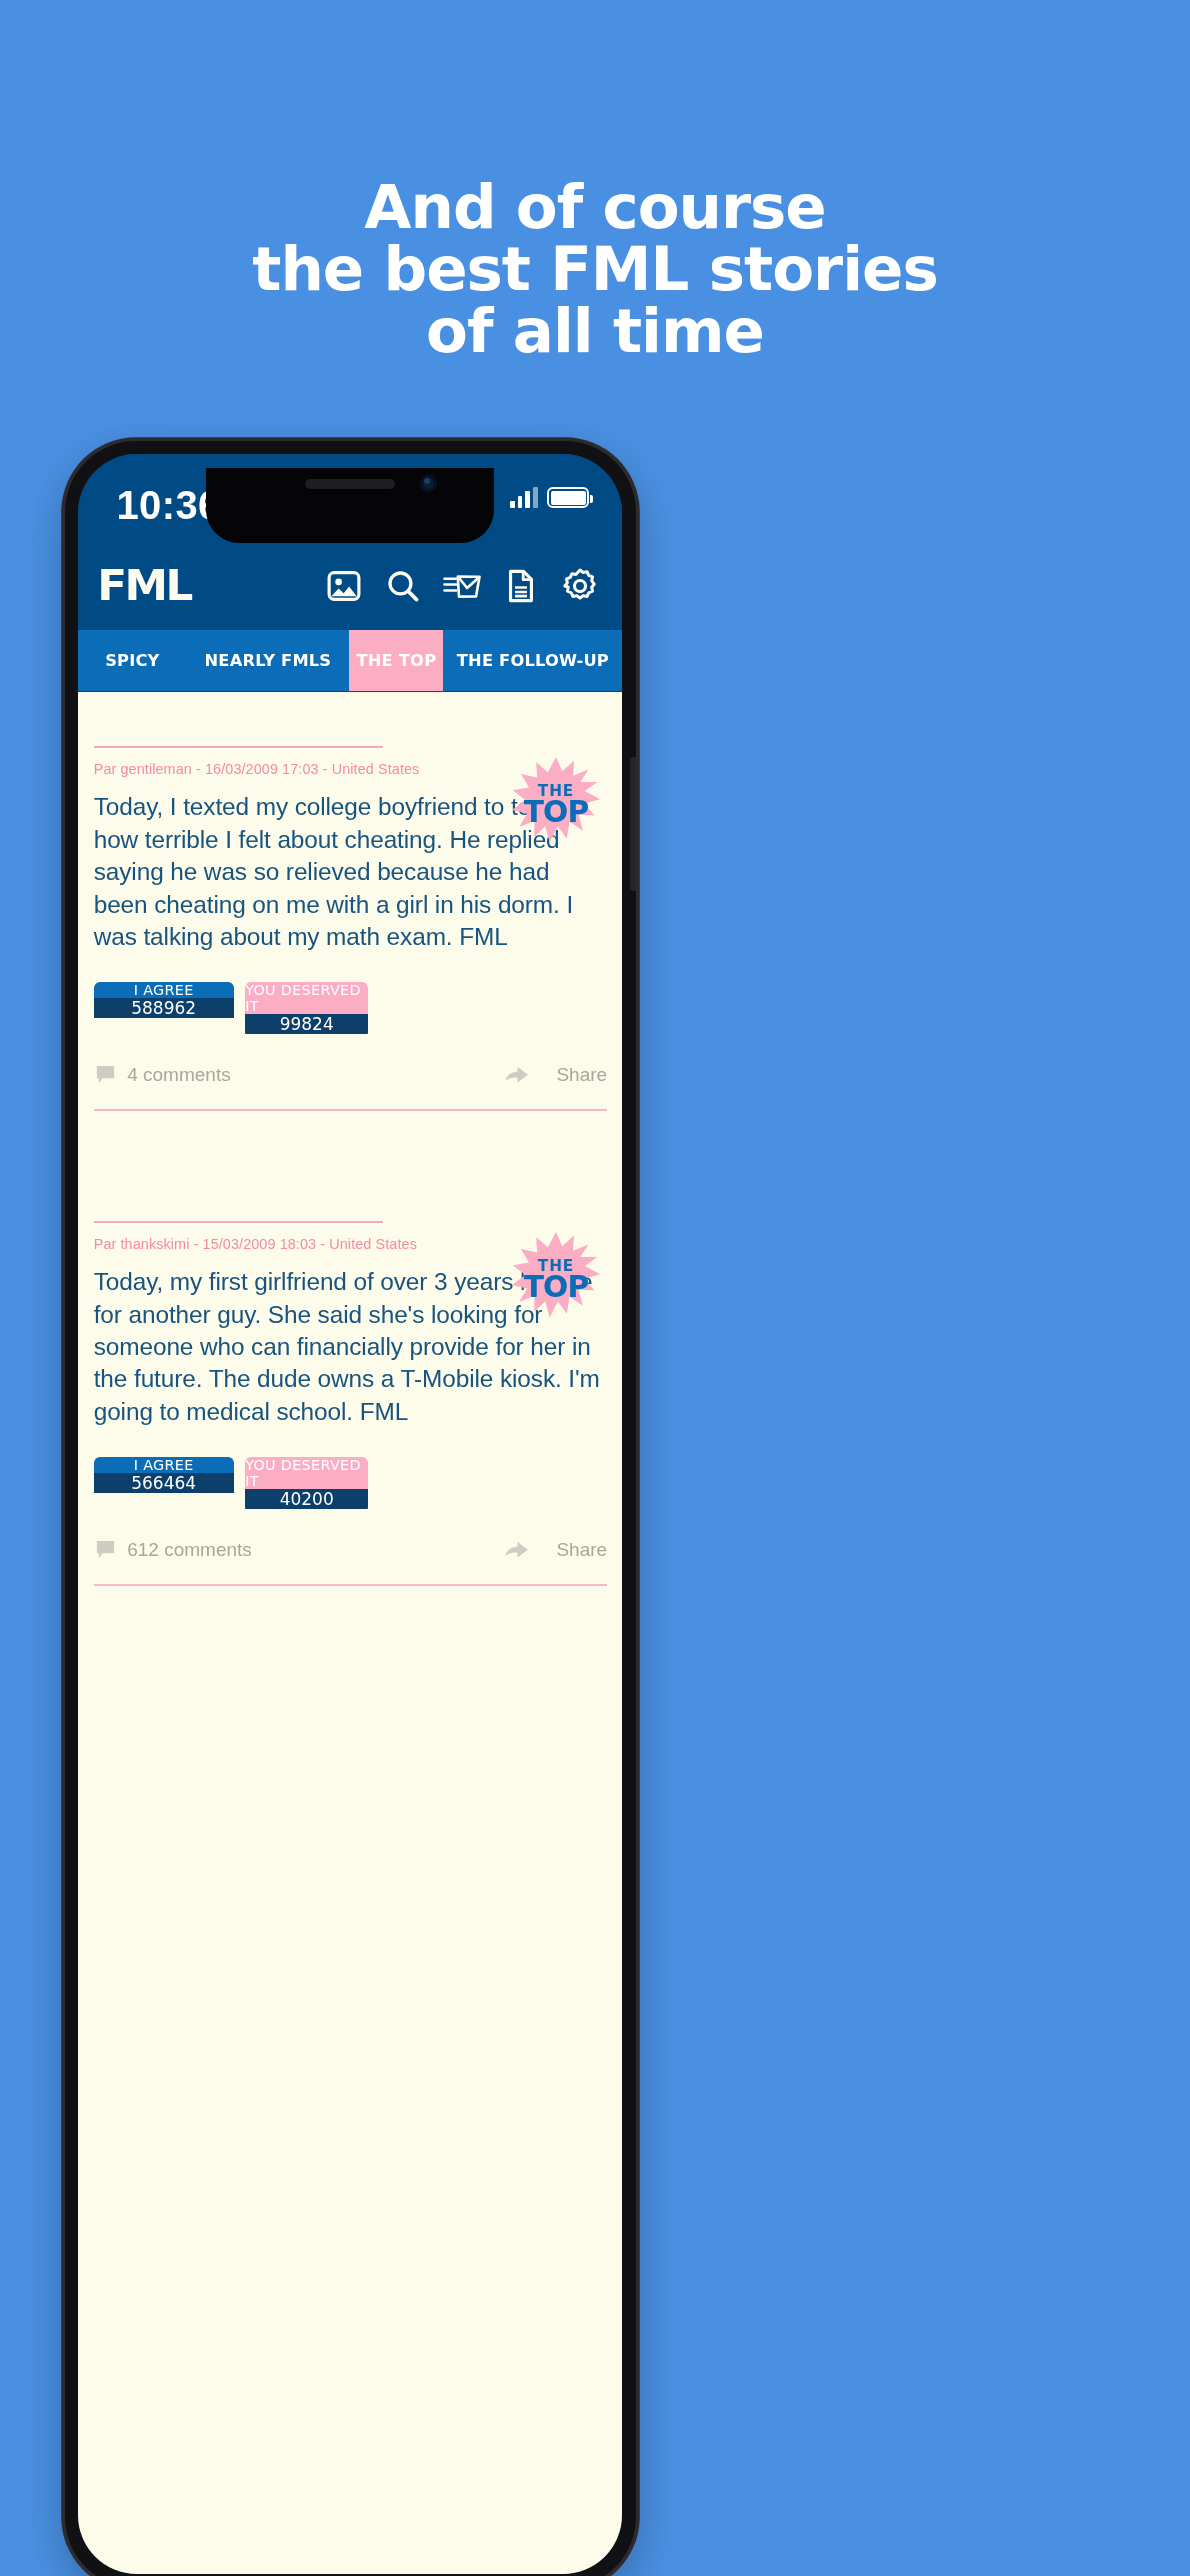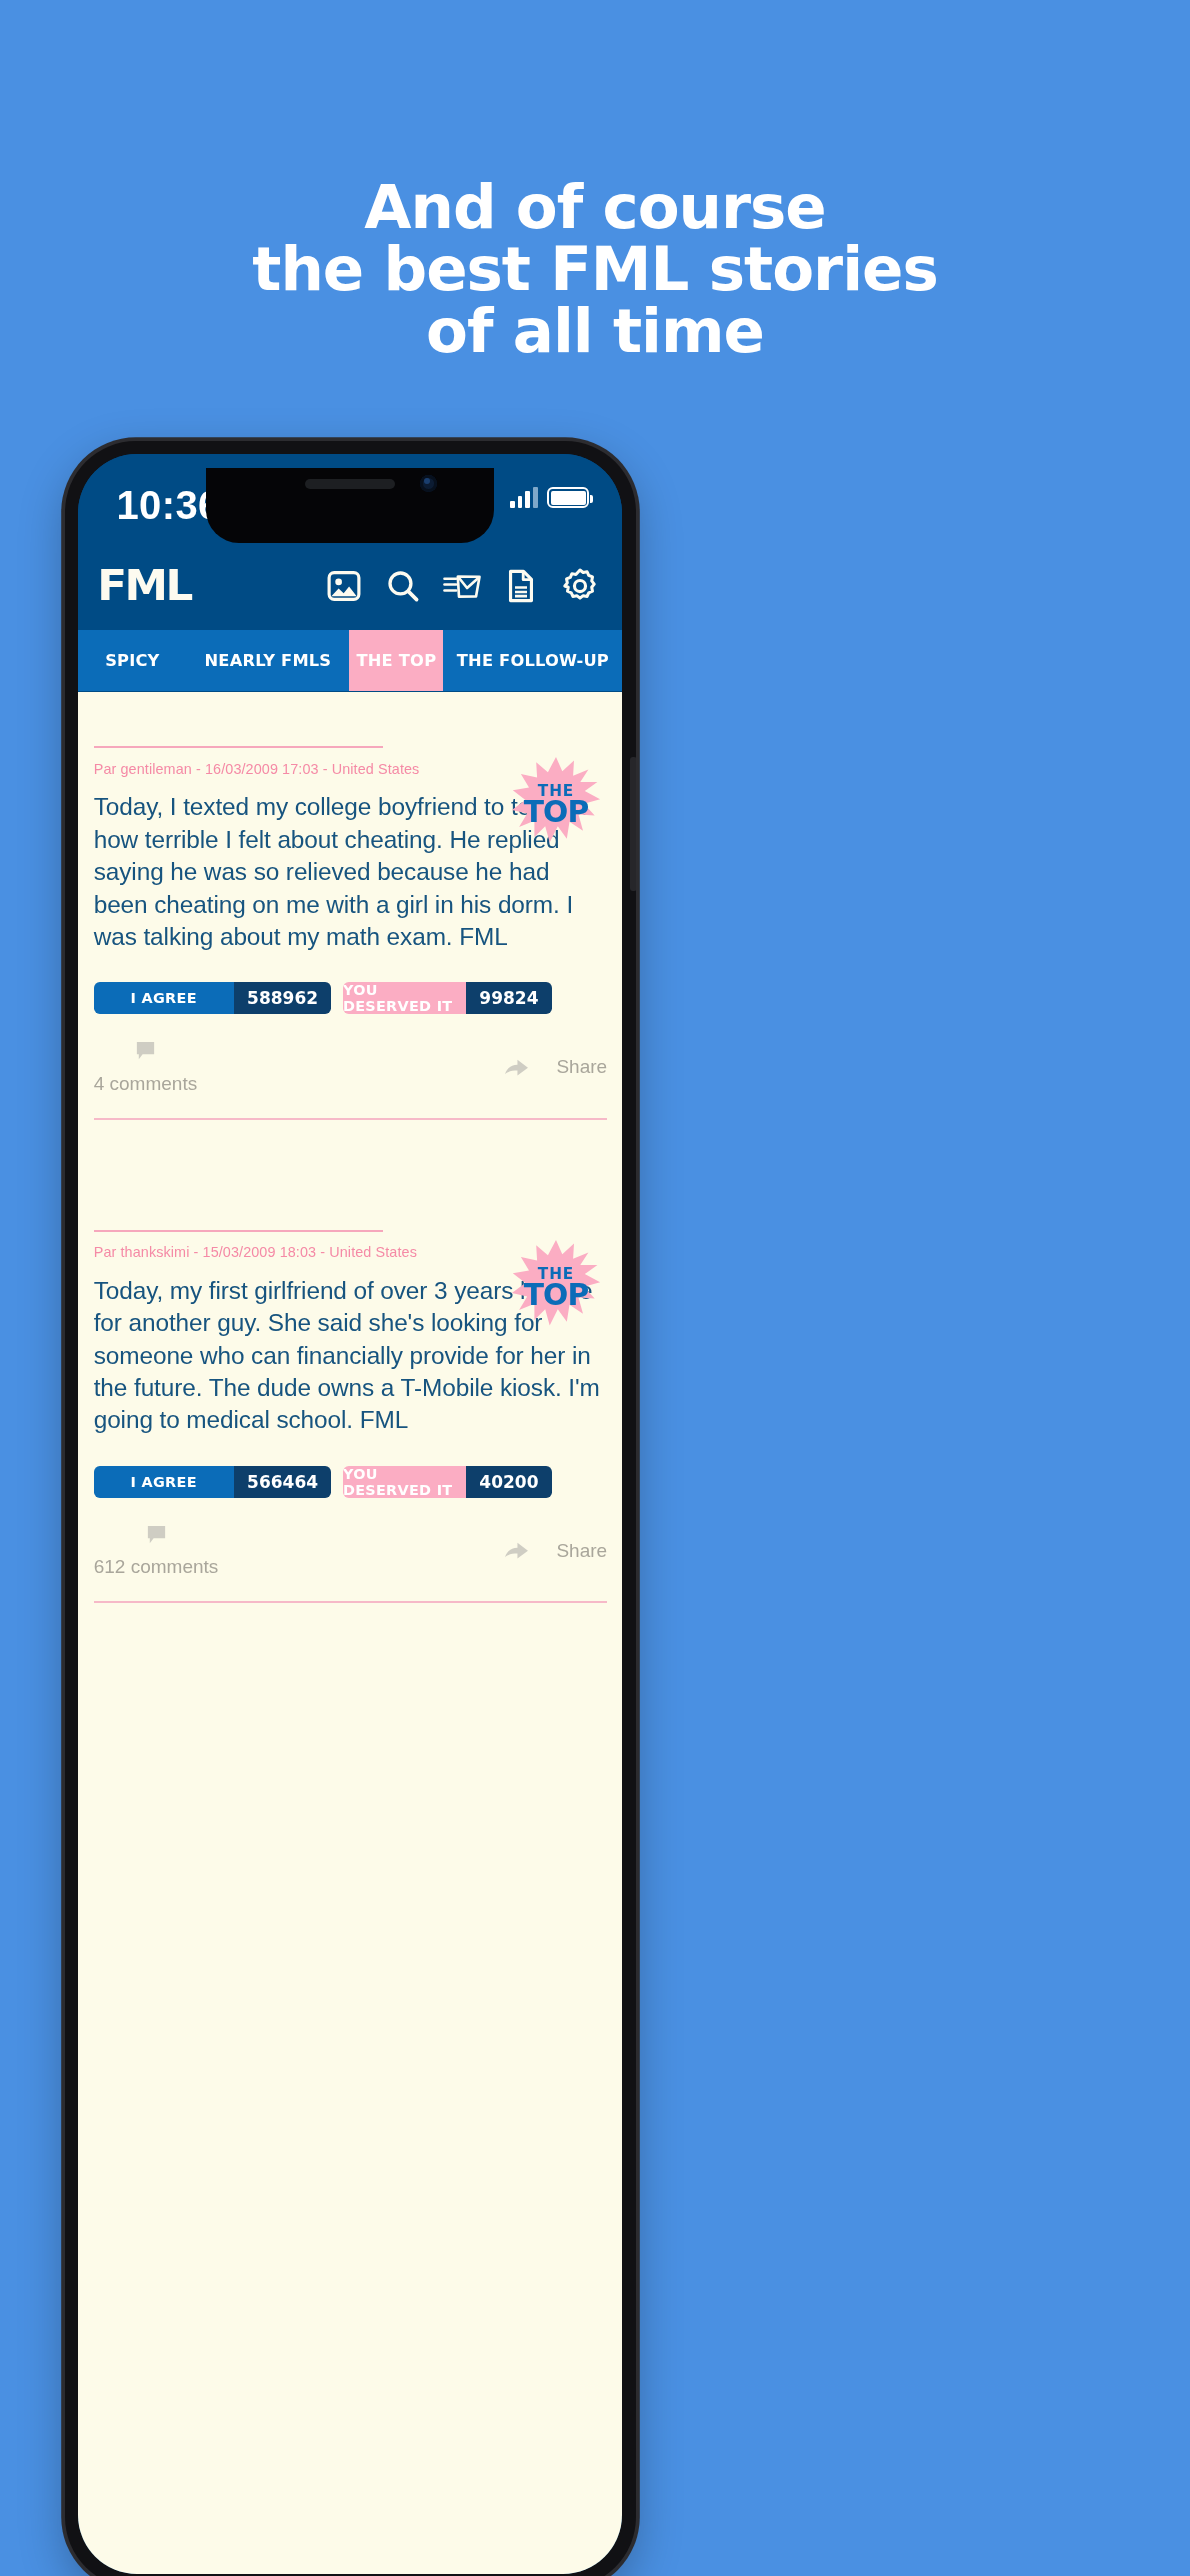--- a/index.html
+++ b/index.html
@@ -152,40 +152,40 @@
     color:#f58aa6; font-size:14.4px; margin-top:12.5px;
     font-family:"Liberation Sans", sans-serif; letter-spacing:0.1px;
   }
   .body-text{
     color:#17547f; font-size:24.4px; line-height:1.33;
     margin-top:14.4px; letter-spacing:-0.1px;
   }
 
   .votes{ display:flex; gap:11.5px; margin-top:29px; }
   .vote{
-    display:flex; height:32px; border-radius:5.8px; overflow:hidden;
-    font-family:"DejaVu Sans", sans-serif; font-weight:bold;
+    display:flex; height:56px; border-radius:5.8px; overflow:hidden;
+    font-family:"DejaVu Sans", sans-serif; font-weight:normal;flex-direction:column;
   }
   .vote .lbl{
     display:flex; align-items:center; justify-content:center;
     color:#ffffff; font-size:14.4px; letter-spacing:0.3px;
   }
   .vote .cnt{
     display:flex; align-items:center; justify-content:center;
     background:#0d3f6b; color:#ffffff; font-size:17px;
     padding:0 13.4px; min-width:75px;
   }
   .vote.agree .lbl{ background:#0b6cb8; width:140px; }
   .vote.deserve .lbl{ background:#fbadc3; width:123px; }
 
   .meta{
     display:flex; align-items:center; margin-top:25px;
     color:#a9a69b; font-size:19px;
   }
-  .meta .left{ display:flex; align-items:center; gap:10.5px;flex-direction:column; }
+  .meta .left{ display:flex; align-items:flex-end; gap:10.5px; }
   .meta .right{ margin-left:auto; display:flex; align-items:center; gap:27px; }
   .meta svg{ display:block; }
 
   .rule-bottom{
     height:1.9px; background:#f6b9c8; margin-top:23px; width:100%;
   }
   .post-gap{ height:56px; }
 </style>
 </head>
 <body>

